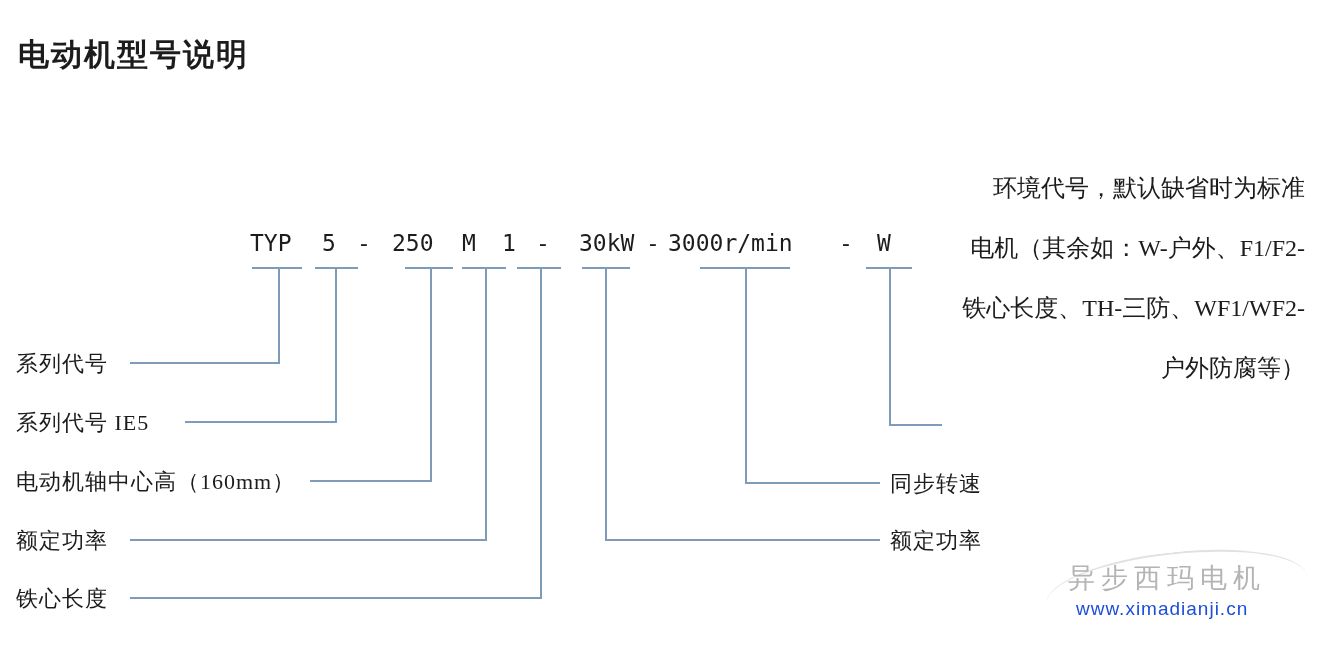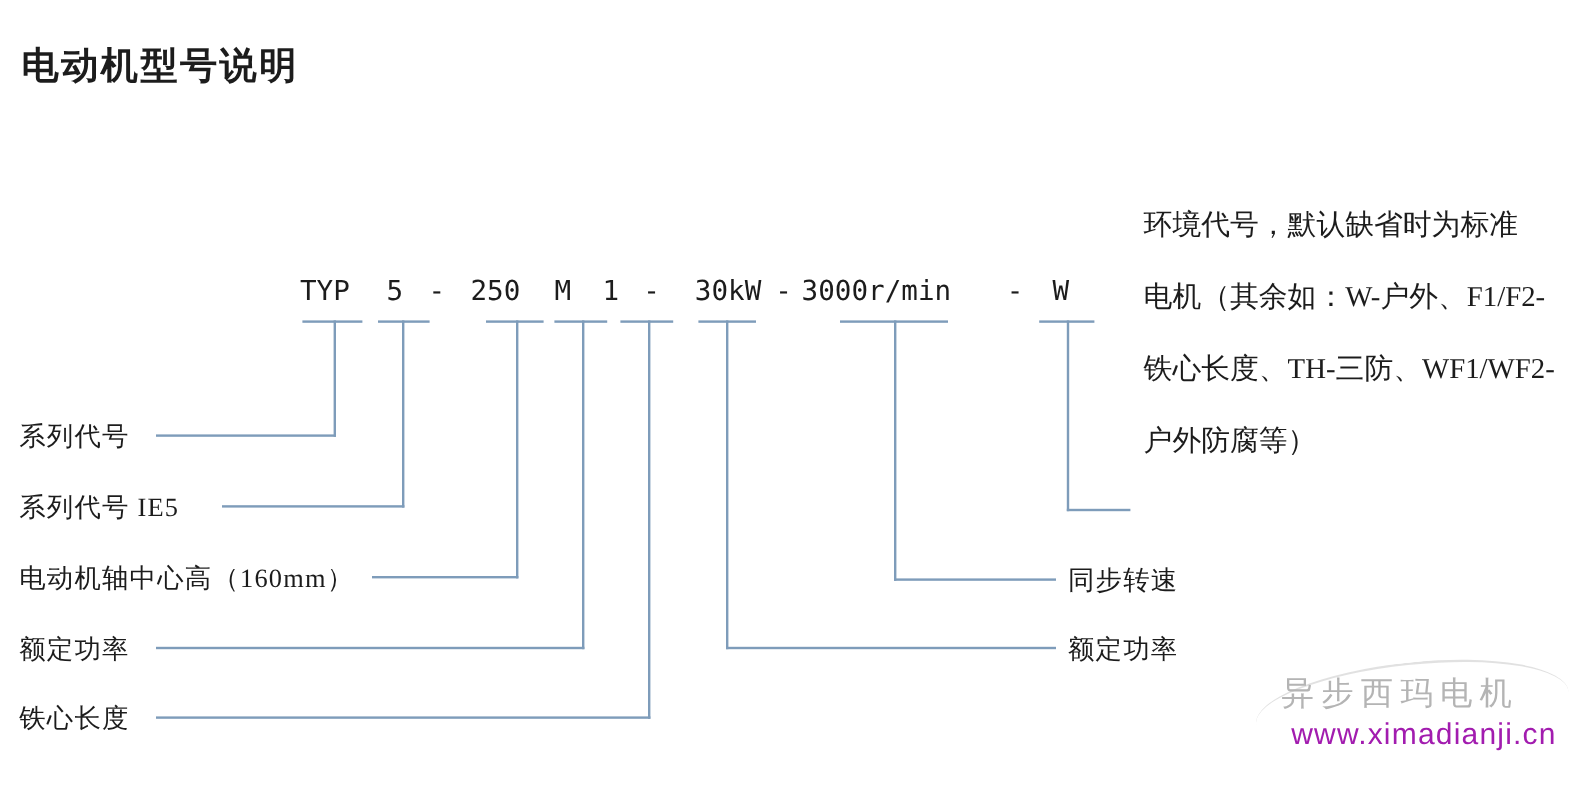--- a/index.html
+++ b/index.html
@@ -6,24 +6,24 @@
   html,body{margin:0;padding:0;background:#fff;}
   .canvas{position:relative;width:1323px;height:657px;background:#fff;overflow:hidden;
           color:var(--text);font-family:"Liberation Serif","DejaVu Serif",serif;}
   .title{position:absolute;left:18px;top:14px;font-size:31px;font-weight:bold;letter-spacing:2px;
          font-family:"Liberation Sans","DejaVu Sans",sans-serif;margin-top:20px;}
   .code{position:absolute;top:230px;font-size:23px;white-space:nowrap;
         font-family:"DejaVu Sans Mono","Liberation Mono",monospace;}
   .hline{position:absolute;height:2px;background:var(--line);}
   .vline{position:absolute;width:2px;background:var(--line);}
   .label{position:absolute;font-size:22px;letter-spacing:1px;white-space:nowrap;}
-  .note{position:absolute;left:953px;top:158px;width:352px;font-size:24px;line-height:60px;}
+  .note{position:absolute;left:953px;top:158px;width:352px;font-size:24px;line-height:60px;text-align:right;}
   .note span{display:block;white-space:nowrap;}
   .wm-name{position:absolute;left:1068px;top:560px;font-size:27px;letter-spacing:6px;color:var(--wm);}
-  .wm-url{position:absolute;left:1076px;top:598px;font-size:25px;color:#a21caf;
+  .wm-url{position:absolute;left:1076px;top:598px;font-size:19px;color:#1d4ed8;
           font-family:"Liberation Sans","DejaVu Sans",sans-serif;letter-spacing:1px;}
   .swoosh{position:absolute;left:1046px;top:552px;width:262px;height:74px;border-radius:50%;
           border-top:2px solid rgba(170,170,170,.35);transform:rotate(-6deg);}
 </style>
 </head>
 <body>
 
 <div class="canvas">
 
   <div class="title">电动机型号说明</div>

